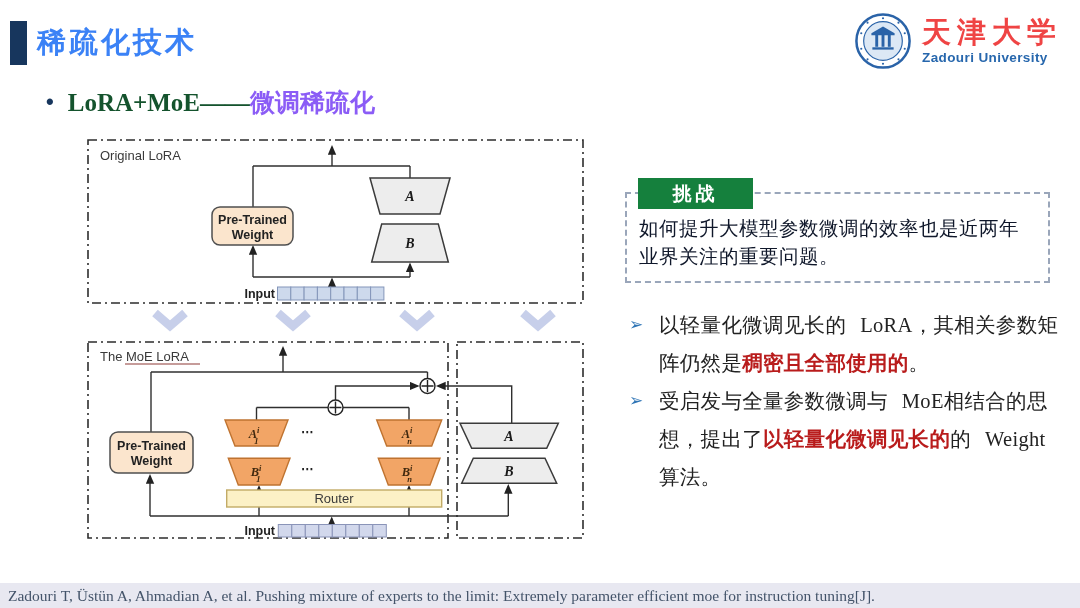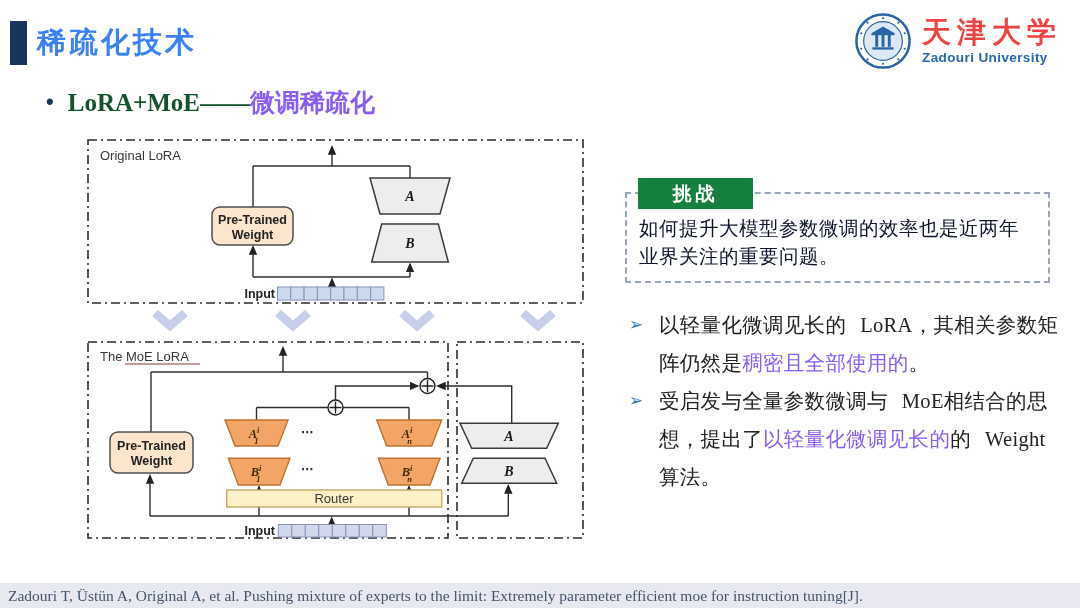--- a/index.html
+++ b/index.html
@@ -36,21 +36,21 @@
     position:absolute;left:638px;top:178px;width:115px;height:31px;background:#15803d;
     color:#ffffff;font-size:19px;font-weight:bold;text-align:center;line-height:31px;
     letter-spacing:4px;z-index:2;
   }
   
   .bullets{position:absolute;left:629px;top:306px;width:436px;}
   .bullet{display:flex;align-items:flex-start;}
   .marker{width:30px;flex:0 0 30px;color:#2e74b5;font-size:17px;line-height:38px;}
   .btext{margin:0;font-size:20.5px;line-height:38px;color:#222222;letter-spacing:0.3px;}
   .btext .latin{font-family:"Liberation Serif",serif;margin-left:14px;}
-  .btext .hl{color:#8b5cf6;font-weight:normal;}
+  .btext .hl{color:#b91c1c;font-weight:bold;}
   
   .citation{
     position:absolute;left:0;top:583px;width:1080px;height:25px;background:#e8e8f1;
     font-family:"Liberation Serif",serif;font-size:15.5px;color:#44546a;
     padding-top:4px;box-sizing:border-box;padding-left:8px;
   }
 </style>
 </head>
 <body>
 
@@ -246,16 +246,16 @@
       <span class="marker">➢</span>
       <p class="btext"><span class="cn">以轻量化微调见长的</span><span class="latin">LoRA</span><span class="cn">，其相关参数矩阵仍然是</span><span class="hl">稠密且全部使用的</span><span class="cn">。</span></p>
     </div>
     <div class="bullet">
       <span class="marker">➢</span>
       <p class="btext"><span class="cn">受启发与全量参数微调与</span><span class="latin">MoE</span><span class="cn">相结合的思想，提出了</span><span class="hl">以轻量化微调见长的</span><span class="cn">的</span><span class="latin">Weight</span><span class="cn">算法。</span></p>
     </div>
   </div>
 
   <div class="citation">
-    <span>Zadouri T, Üstün A, Original A, et al. Pushing mixture of experts to the limit: Extremely parameter efficient moe for instruction tuning[J].</span>
+    <span>Zadouri T, Üstün A, Ahmadian A, et al. Pushing mixture of experts to the limit: Extremely parameter efficient moe for instruction tuning[J].</span>
   </div>
 
 </div>
 
 </body></html>

